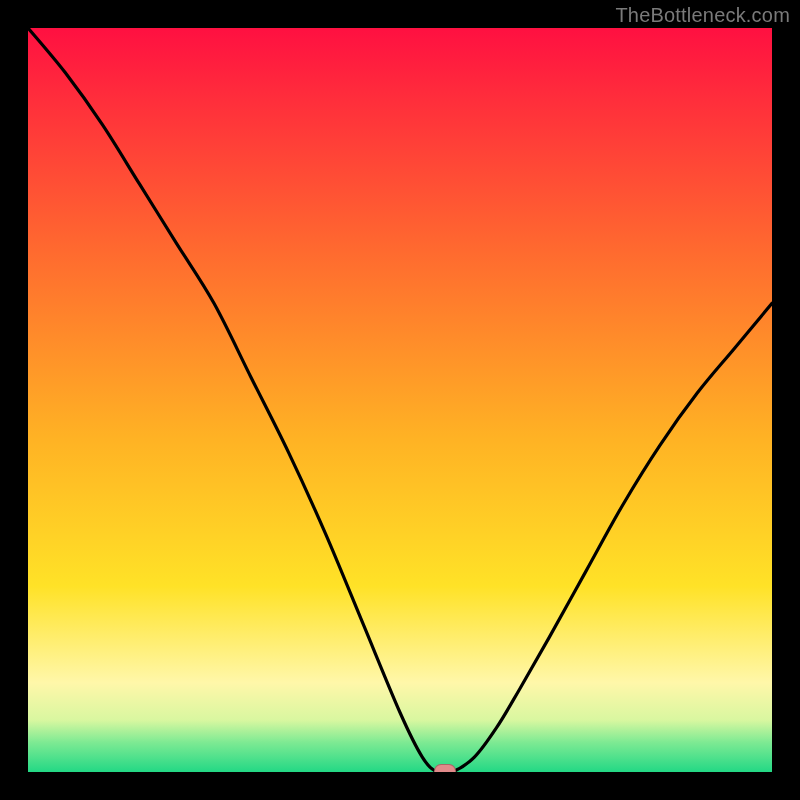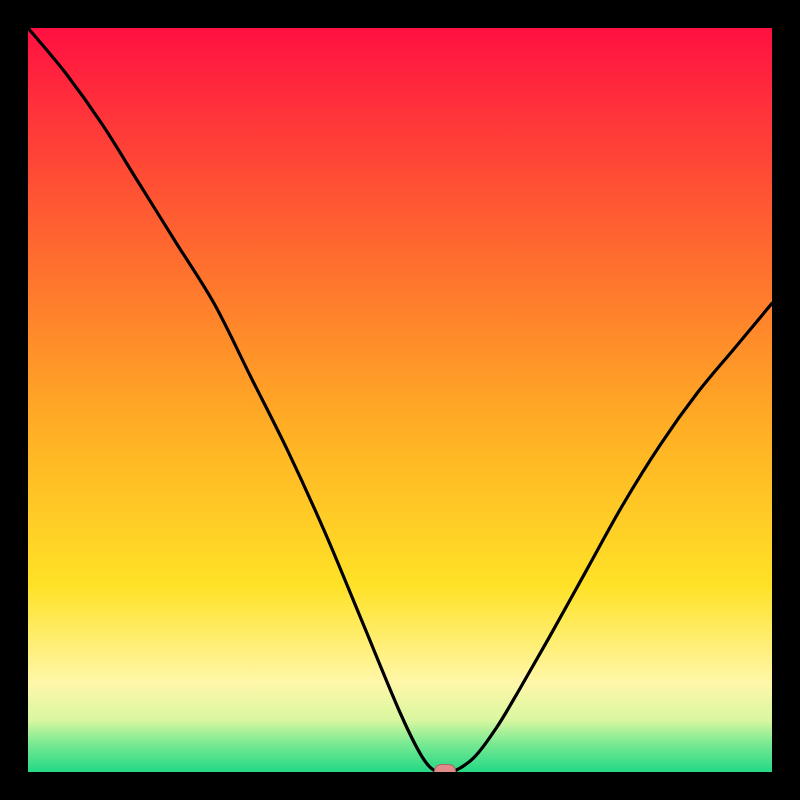--- a/index.html
+++ b/index.html
@@ -67,20 +67,21 @@
     border: 1px solid rgba(0,0,0,0.25);
     transform: translate(-50%, -50%);
     z-index: 3;
   }
 </style>
 </head>
 <body>
 
 <div class="frame">
 
+  <div class="watermark">TheBottleneck.com</div>
 
   <div class="plot-area">
 
     <div class="gradient"></div>
 
     <svg class="curve" viewBox="0 0 744 744" preserveAspectRatio="none">
       <path fill="none" stroke="#000" stroke-width="3.2" stroke-linecap="round" stroke-linejoin="round" d="M 0.0 0.0 C 6.2 7.4, 24.8 28.5, 37.2 44.6 C 49.6 60.8, 62.0 78.1, 74.4 96.7 C 86.8 115.3, 99.2 136.4, 111.6 156.2 C 124.0 176.1, 136.4 195.9, 148.8 215.8 C 161.2 235.6, 173.6 253.0, 186.0 275.3 C 198.4 297.6, 210.8 324.9, 223.2 349.7 C 235.6 374.5, 248.0 398.0, 260.4 424.1 C 272.8 450.1, 285.2 477.4, 297.6 505.9 C 310.0 534.4, 322.4 565.4, 334.8 595.2 C 347.2 625.0, 362.1 662.2, 372.0 684.5 C 381.9 706.8, 388.1 719.2, 394.3 729.1 C 400.5 739.0, 404.2 741.5, 409.2 744.0 C 414.2 746.5, 417.9 746.5, 424.1 744.0 C 430.3 741.5, 439.0 736.6, 446.4 729.1 C 453.8 721.7, 461.3 710.5, 468.7 699.4 C 476.2 688.2, 482.4 677.0, 491.0 662.2 C 499.7 647.3, 509.6 629.9, 520.8 610.1 C 532.0 590.2, 545.6 565.4, 558.0 543.1 C 570.4 520.8, 582.8 497.2, 595.2 476.2 C 607.6 455.1, 620.0 435.2, 632.4 416.6 C 644.8 398.0, 657.2 380.7, 669.6 364.6 C 682.0 348.4, 694.4 334.8, 706.8 319.9 C 719.2 305.0, 737.8 282.7, 744.0 275.3" id="curve-path"></path>
     </svg>
 
     <div class="marker" id="min-marker" style="left: 416.64px; top: 744px;"></div>

